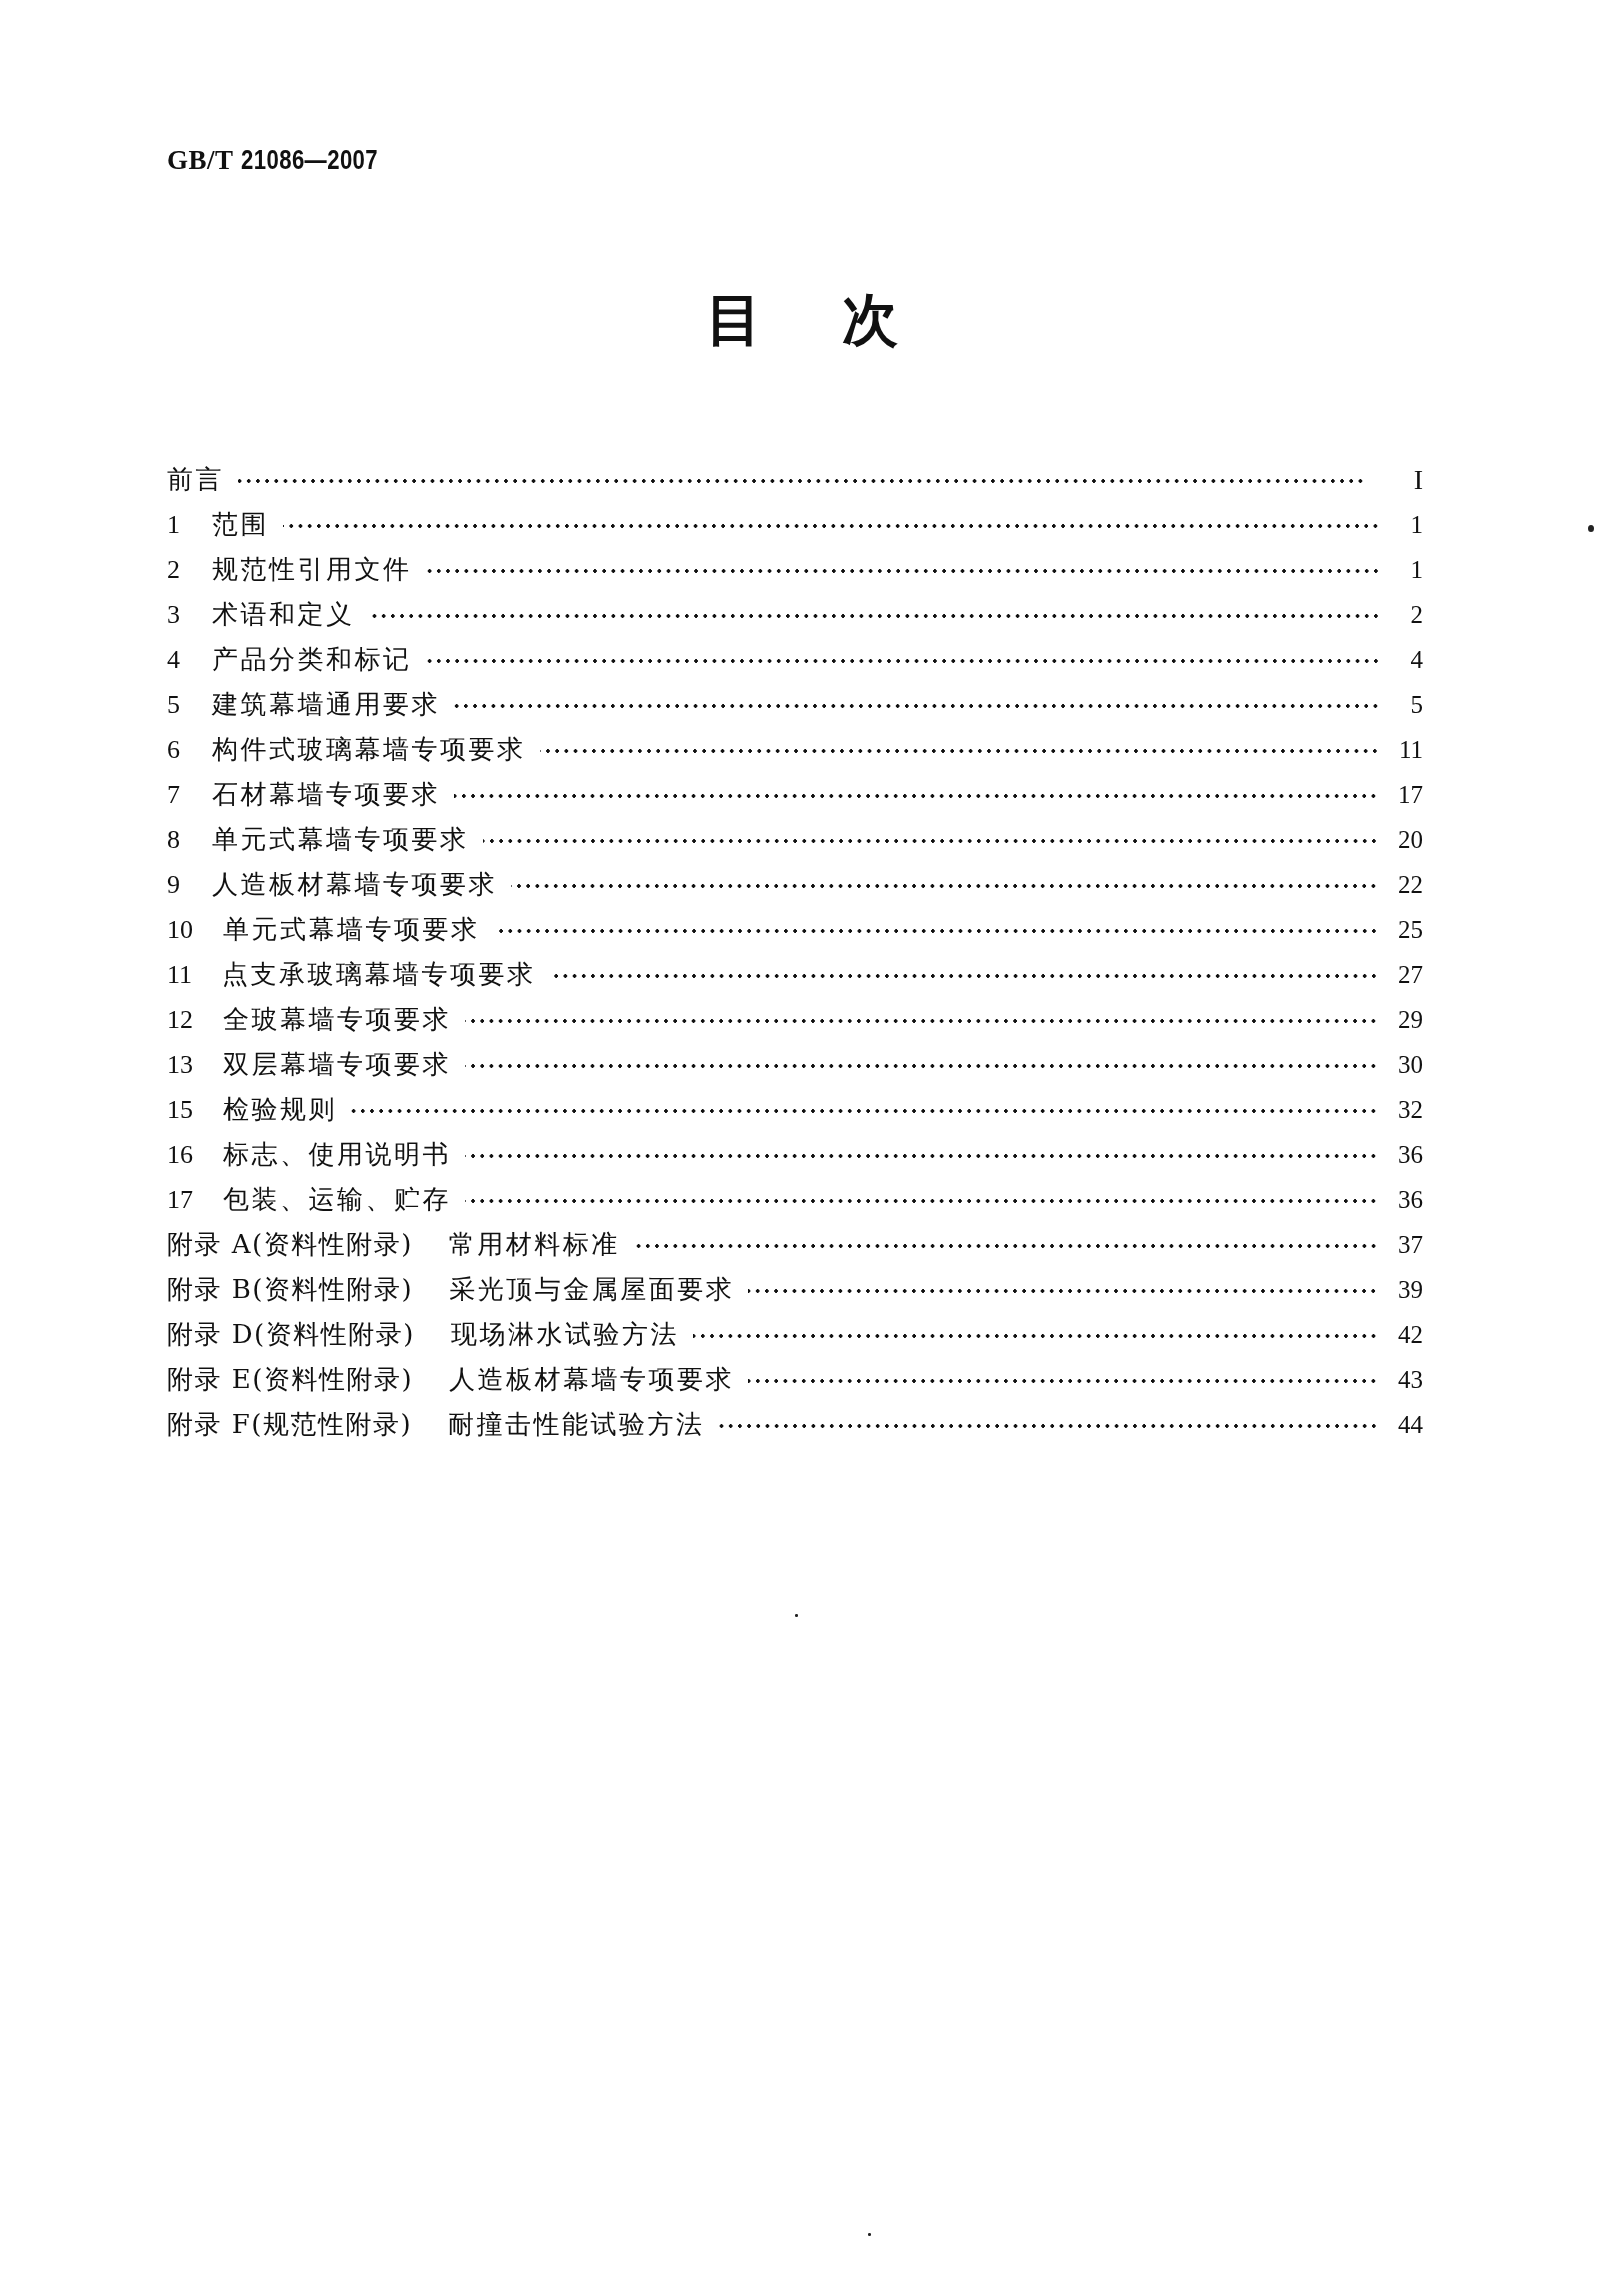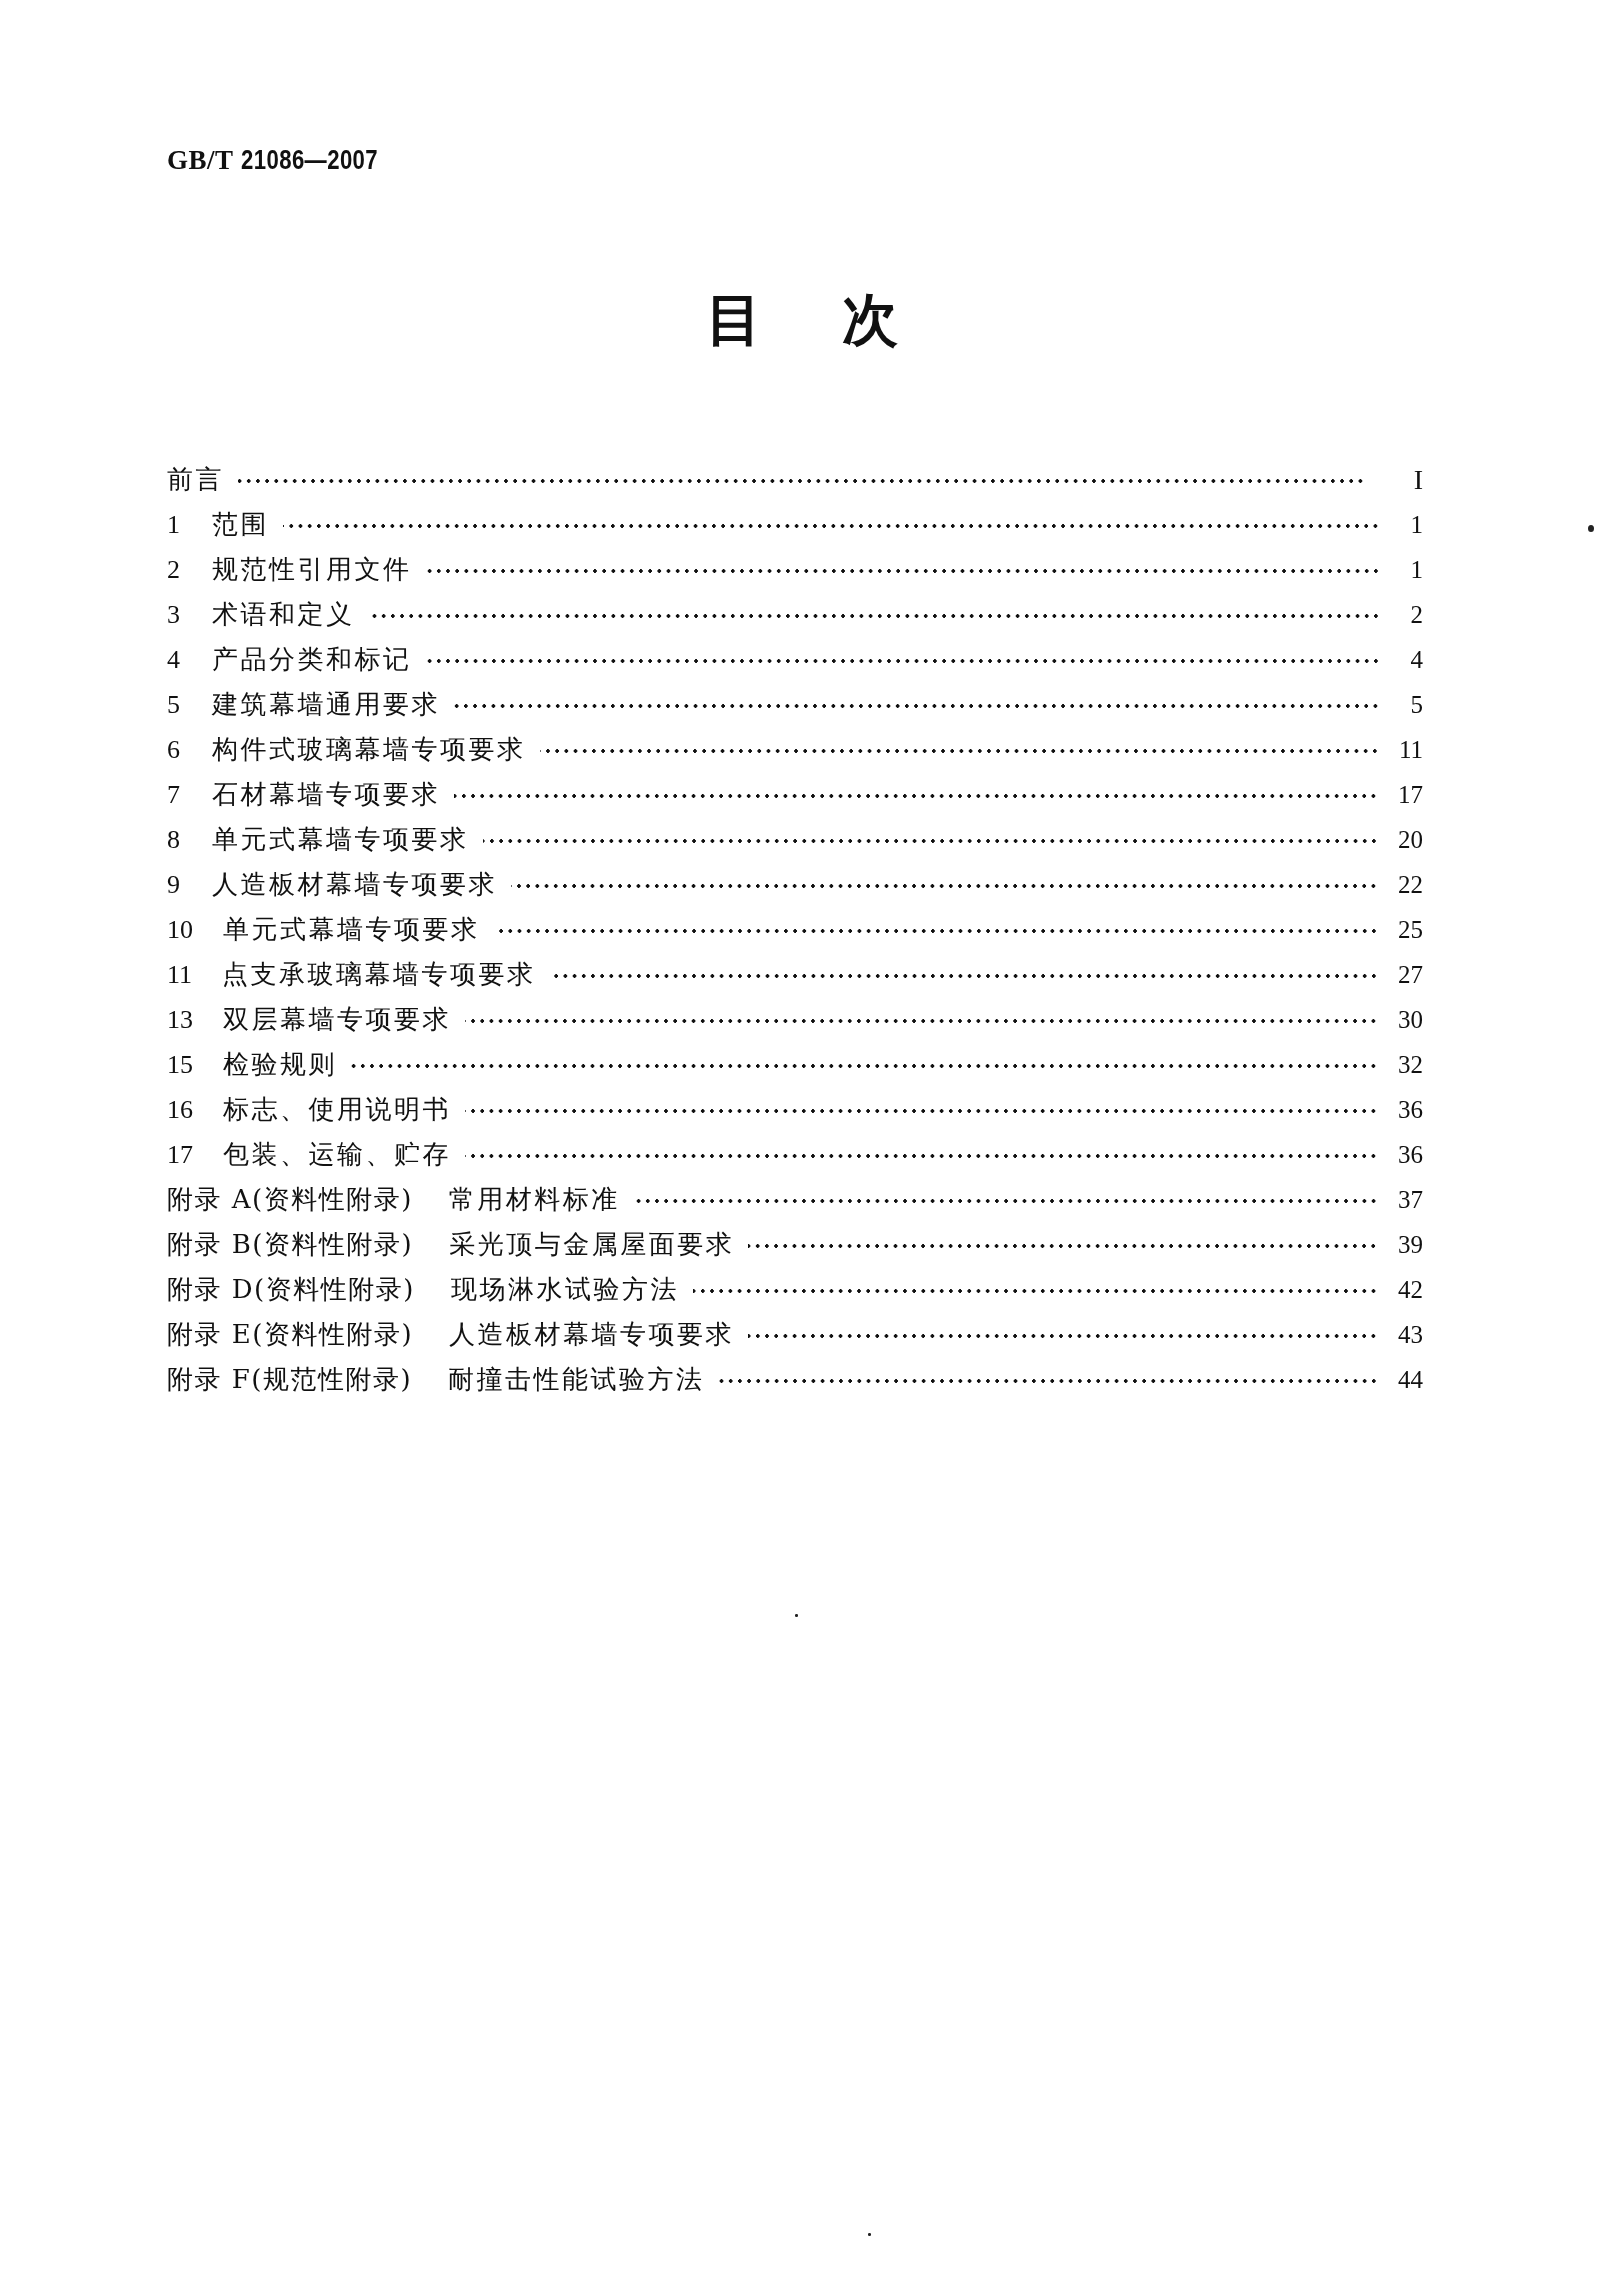--- a/index.html
+++ b/index.html
@@ -220,20 +220,27 @@
   </div>
 
   <div class="toc-row">
     <span class="num">11</span>
       <span class="num-gap"></span>
     <span class="label">点支承玻璃幕墙专项要求</span>
     <span class="leader"></span>
     <span class="page">27</span>
   </div>
 
+  <div class="toc-row">
+    <span class="num">12</span>
+      <span class="num-gap"></span>
+    <span class="label">全玻幕墙专项要求</span>
+    <span class="leader"></span>
+    <span class="page">29</span>
+  </div>
 
   <div class="toc-row">
     <span class="num">13</span>
       <span class="num-gap"></span>
     <span class="label">双层幕墙专项要求</span>
     <span class="leader"></span>
     <span class="page">30</span>
   </div>
 
 

